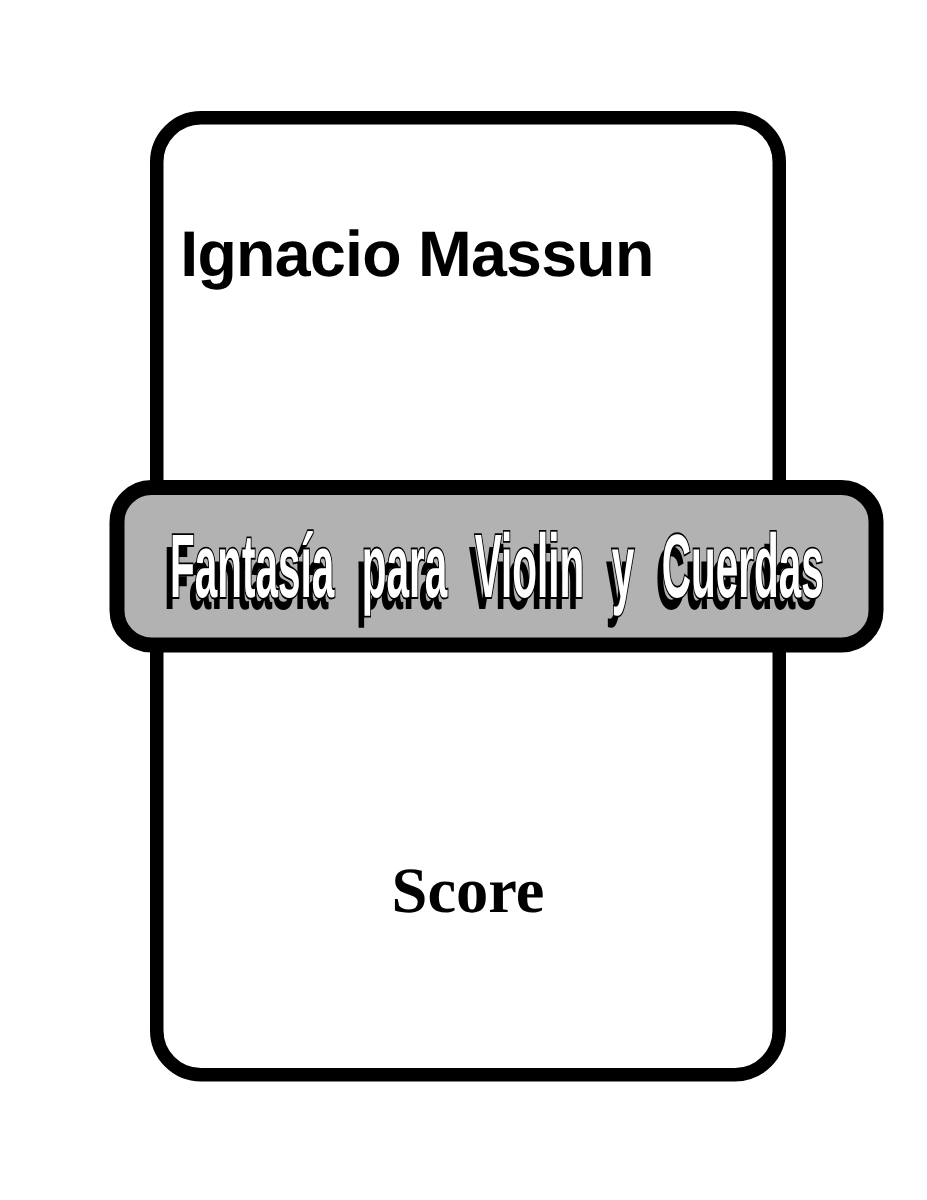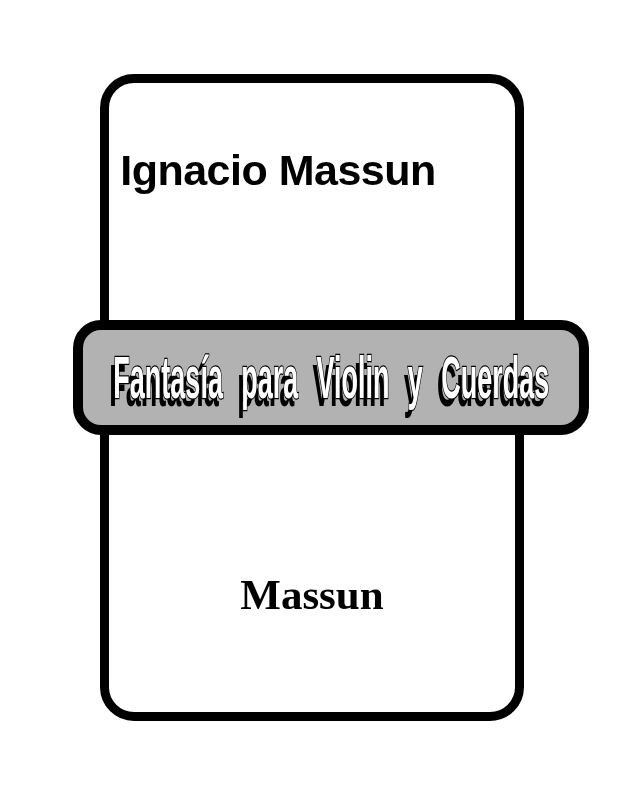--- a/index.html
+++ b/index.html
@@ -100,15 +100,15 @@
 
   <div class="frame"></div>
 
   <div class="composer">Ignacio Massun</div>
 
 
   <div class="banner">
     <div class="banner-text">Fantasía para Violin y Cuerdas</div>
   </div>
 
-  <div class="part-label">Massun</div>
+  <div class="part-label">Score</div>
 
 </div>
 
 </body></html>

